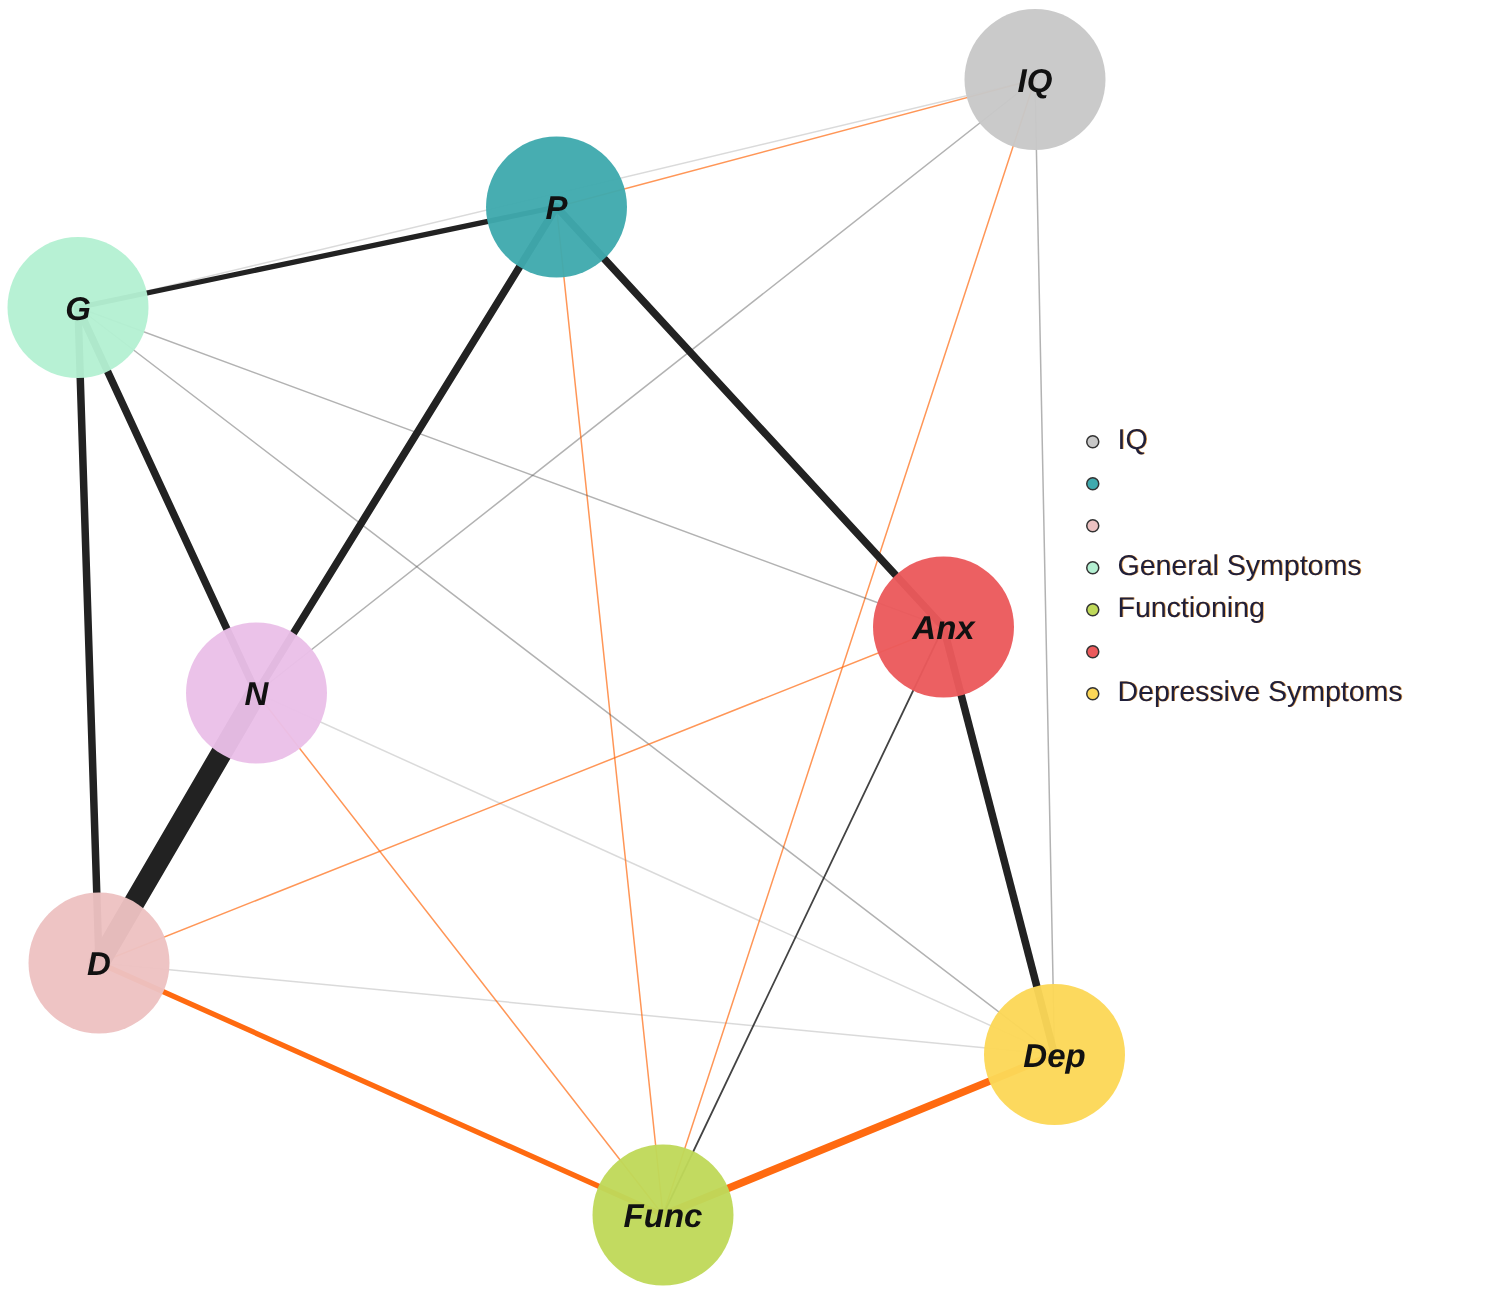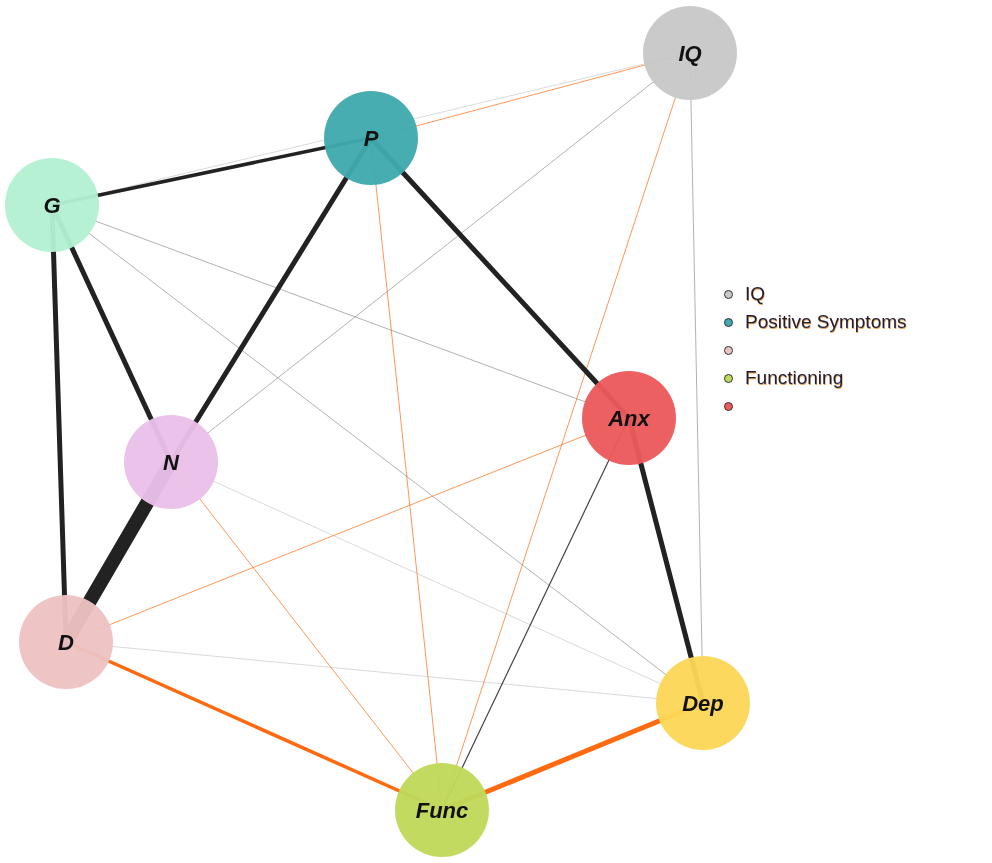--- a/index.html
+++ b/index.html
@@ -75,25 +75,32 @@
     </g>
 </svg>
 
 <div class="legend">
   <div class="legend-item">
       <span class="legend-dot" style="background: rgb(200, 200, 200);"></span>
       <span class="legend-label">IQ</span>
     </div>
   <div class="legend-item">
       <span class="legend-dot" style="background: rgb(64, 170, 174);"></span>
-      <span class="legend-label">Positive Symptoms</span>
     </div>
   <div class="legend-item">
       <span class="legend-dot" style="background: rgb(237, 194, 194);"></span>
+    </div>
+  <div class="legend-item">
+      <span class="legend-dot" style="background: rgb(180, 240, 210);"></span>
+      <span class="legend-label">General Symptoms</span>
     </div>
   <div class="legend-item">
       <span class="legend-dot" style="background: rgb(191, 217, 90);"></span>
       <span class="legend-label">Functioning</span>
     </div>
   <div class="legend-item">
       <span class="legend-dot" style="background: rgb(235, 90, 92);"></span>
     </div>
+  <div class="legend-item">
+      <span class="legend-dot" style="background: rgb(252, 215, 87);"></span>
+      <span class="legend-label">Depressive Symptoms</span>
+    </div>
 </div>
 
 </body></html>

